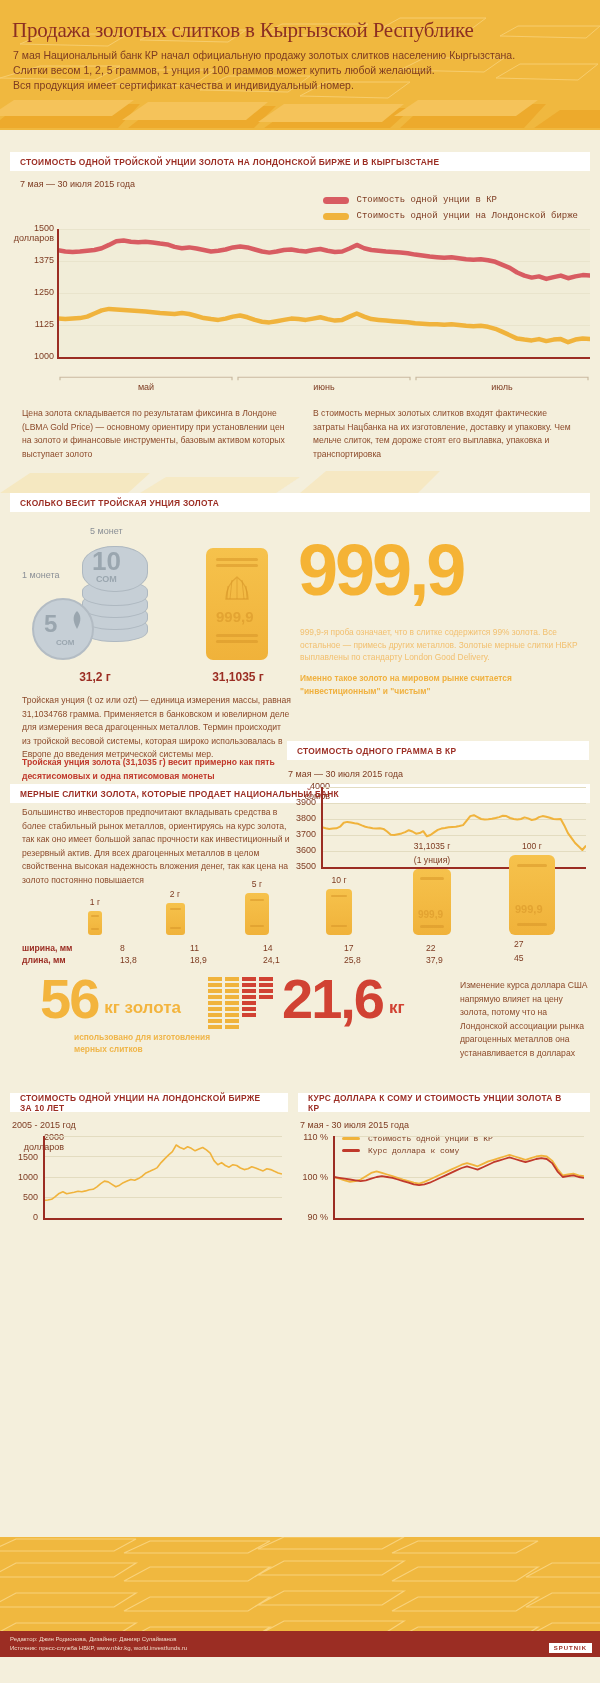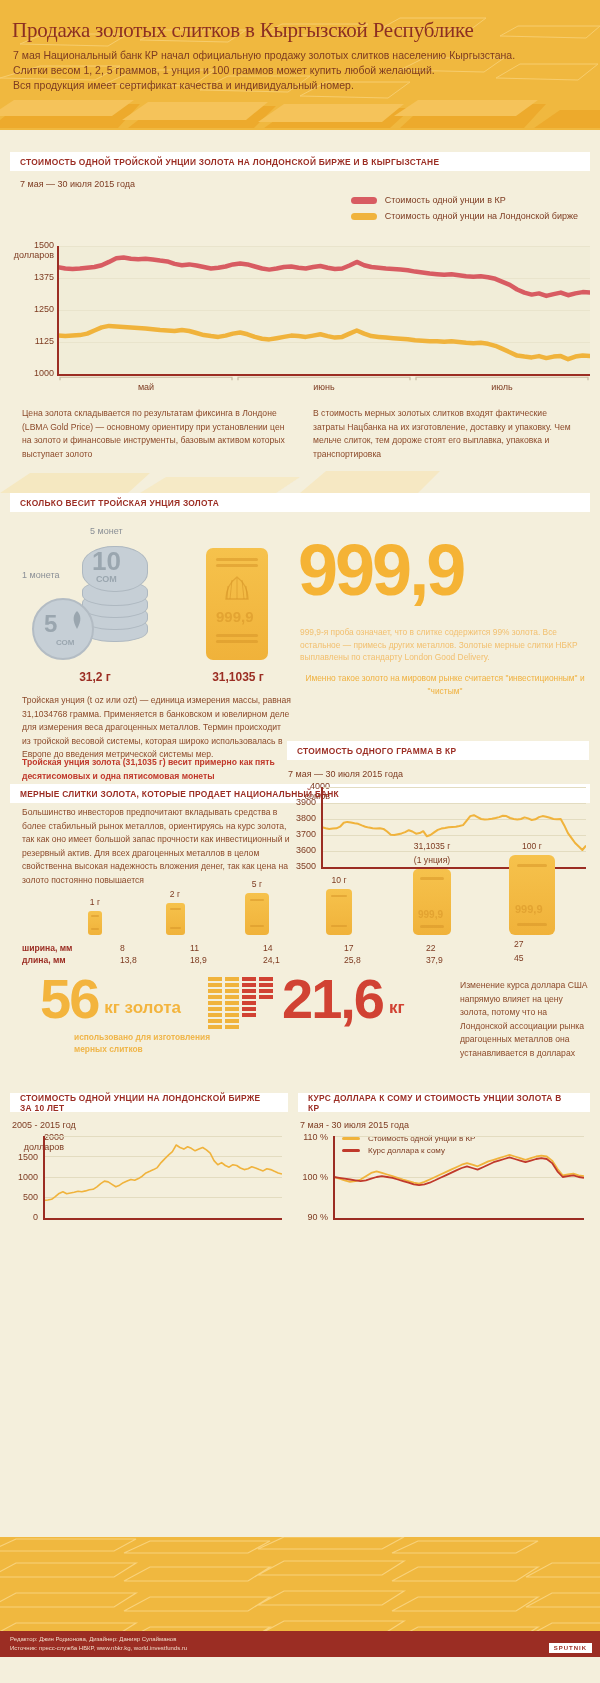--- a/index.html
+++ b/index.html
@@ -35,21 +35,21 @@
     letter-spacing: 0.3px; text-transform: uppercase;
     font-family: "Liberation Sans Narrow","Liberation Sans", sans-serif;
     transform: scaleX(0.93); transform-origin: left center;
   }
   .block { margin: 0 10px; position: relative; }
   .date-line { font-size: 9px; color: #7d3b21; padding: 8px 0 4px 10px; }
 
   
   .chart1-wrap { position: relative; height: 200px; }
   .legend { position: absolute; right: 12px; top: 2px; }
-  .legend-row { display: flex; align-items: center; margin-bottom: 6px; }
+  .legend-row { display: flex; align-items: center; margin-bottom: 6px; font-family: Liberation Mono, monospace; }
   .legend-swatch { width: 26px; height: 7px; border-radius: 4px; margin-right: 8px; }
   .legend-label { font-size: 9px; color: #7d3b21; }
   .ylabels { position: absolute; left: 0; font-size: 9px; color: #7d3b21; text-align: right; }
   .gridline { position: absolute; left: 0; right: 0; height: 1px; background: #e3dcc0; }
   .axis-v { position: absolute; width: 2px; background: #9b2d23; }
   .axis-h { position: absolute; height: 2px; background: #9b2d23; }
   .xtick { position: absolute; font-size: 9px; color: #7d3b21; text-align: center; }
 
   
   .para { font-size: 8.6px; line-height: 13.5px; color: #8c4a2a; }
@@ -75,21 +75,21 @@
   .ingot .stamp {
     position: absolute; color: rgba(216,150,40,.6);
     font-weight: bold; font-family: "Liberation Sans", sans-serif;
   }
   .big999 {
     font-size: 72px; font-weight: bold; color: #f5b335;
     letter-spacing: -3px; line-height: 0.85;
     font-family: "Liberation Sans", sans-serif;
   }
   .gold-note { font-size: 8.4px; line-height: 12.5px; color: #f2c070; }
-  .gold-note.b { font-weight: normal; color: #f0b13f; text-align: center; }
+  .gold-note.b { font-weight: bold; color: #f0b13f; }
   .wlabel { font-size: 9px; color: #8a8f96; }
   .wval { font-size: 12px; font-weight: bold; color: #9b2d23; text-align: center; }
 
   
   .bars-row { position: relative; height: 120px; }
   .bar-item { position: absolute; bottom: 0; text-align: center; }
   .bar-cap { font-size: 8.6px; color: #7d3b21; margin-bottom: 3px; line-height: 11px; }
   .dim-label { font-size: 8.6px; font-weight: bold; color: #9b2d23; }
   .dim-val { font-size: 8.6px; color: #7d3b21; }
 
@@ -158,21 +158,21 @@
         <div class="legend-row">
           <div class="legend-swatch" style="background:#d85c62"></div>
           <div class="legend-label">Стоимость одной унции в КР</div>
         </div>
         <div class="legend-row">
           <div class="legend-swatch" style="background:#f0b33c"></div>
           <div class="legend-label">Стоимость одной унции на Лондонской бирже</div>
         </div>
       </div>
 
-      <div style="position:absolute;left:0;top:53px;width:580px;height:110px">
+      <div style="position:absolute;left:0;top:36px;width:580px;height:110px">
         <div class="ylabels" style="top:-6px;width:44px">1500 долларов</div>
         <div class="ylabels" style="top:26px;width:44px">1375</div>
         <div class="ylabels" style="top:58px;width:44px">1250</div>
         <div class="ylabels" style="top:90px;width:44px">1125</div>
         <div class="ylabels" style="top:122px;width:44px">1000</div>
 
         <div style="position:absolute;left:48px;right:0;top:0;height:128px">
           <div class="gridline" style="top:0"></div>
           <div class="gridline" style="top:32px"></div>
           <div class="gridline" style="top:64px"></div>

